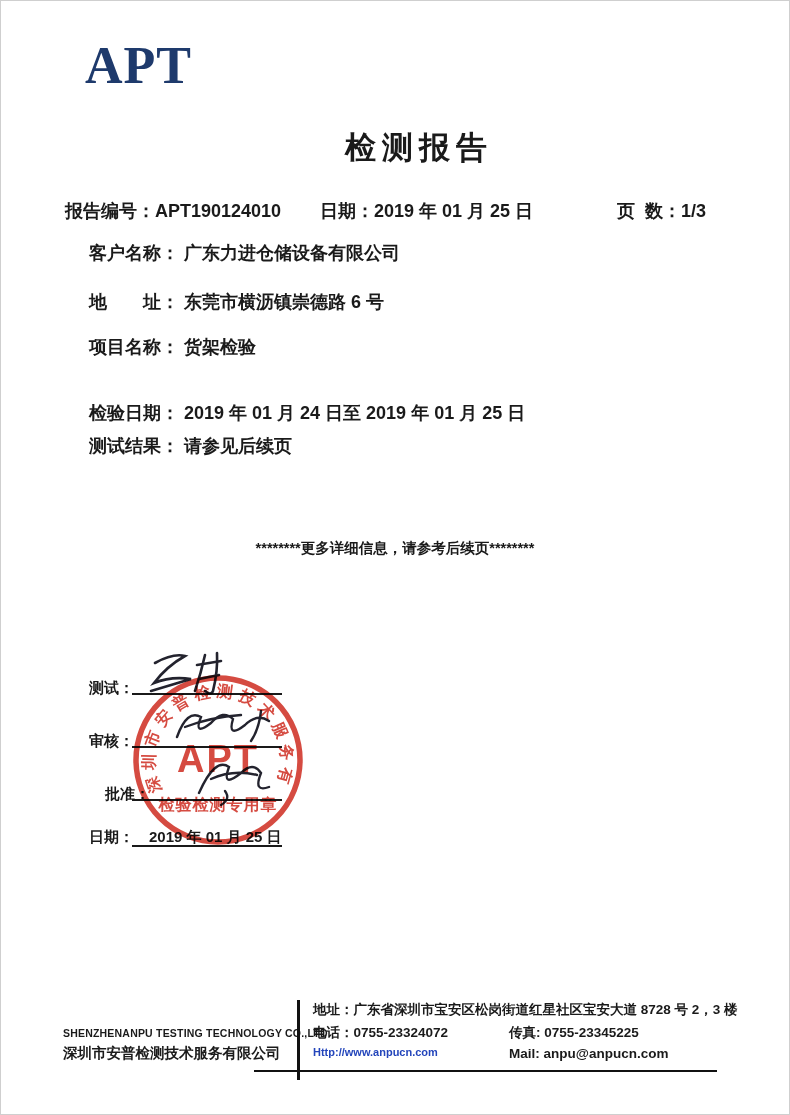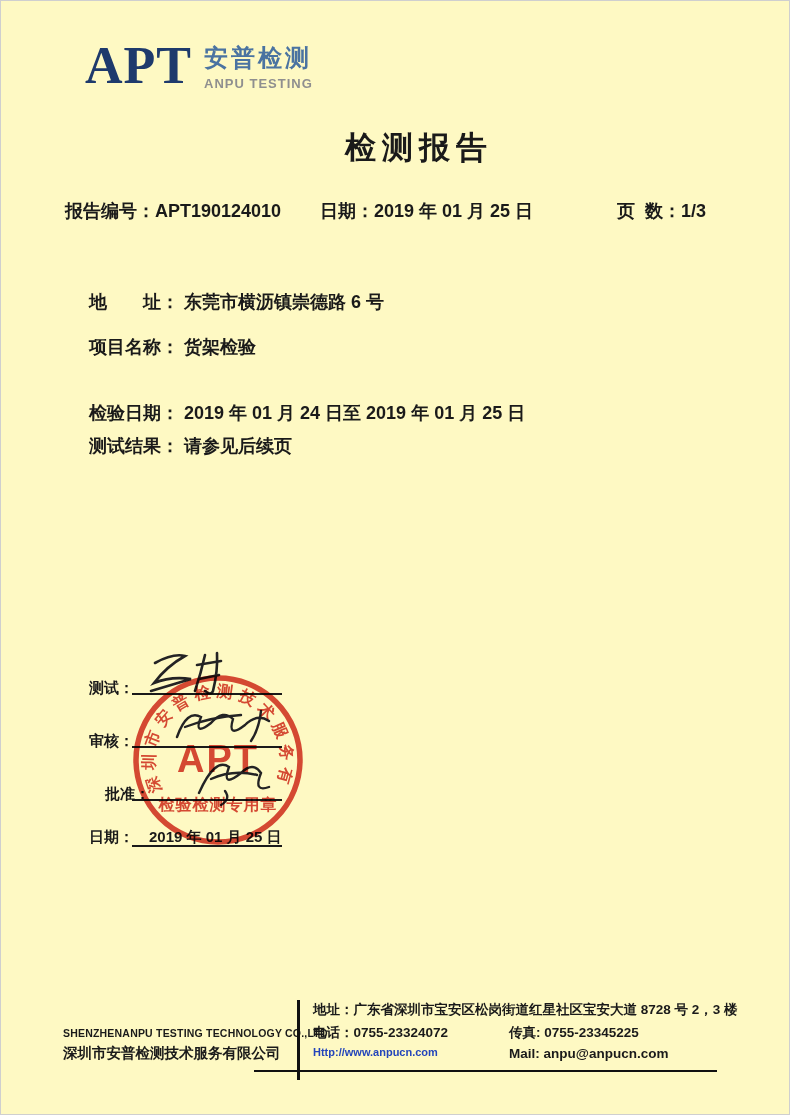--- a/index.html
+++ b/index.html
@@ -1,18 +1,18 @@
 <!DOCTYPE html>
 <html><head>
 <meta charset="utf-8">
 <style>
   html,body{margin:0;padding:0;background:#e9e9e9;}
   .page{
     position:relative;width:790px;height:1115px;margin:0 auto;
-    background:#fef9c3;border:1px solid #cfcfcf;box-sizing:border-box;
+    background:#ffffff;border:1px solid #cfcfcf;box-sizing:border-box;
     font-family:"Liberation Sans","DejaVu Sans",sans-serif;
     color:#1a1a1a;overflow:hidden;
   }
   .abs{position:absolute;}
   
   .logo-apt{font-family:"Liberation Serif","DejaVu Serif",serif;font-weight:900;
     font-size:52px;line-height:50px;color:#1e3a6c;letter-spacing:1px;}
   .logo-cn{font-size:24px;font-weight:700;color:#4a73a1;letter-spacing:3px;line-height:26px;}
   .logo-en{font-size:13px;font-weight:700;color:#8f8f8f;letter-spacing:1px;line-height:18px;margin-top:4px;}
   
@@ -38,38 +38,36 @@
   .vrule{position:absolute;width:3px;background:#111;}
   .hrule{position:absolute;height:2px;background:#111;}
 </style>
 </head>
 <body>
 
 <div class="page">
 
   <div class="abs" style="left:84px;top:40px;display:flex;align-items:flex-start;">
     <div class="logo-apt">APT</div>
-    <div style="margin-left:12px;margin-top:4px;">
-      <div class="logo-cn">安普检测</div>
-      <div class="logo-en">ANPU TESTING</div>
-    </div>
   </div>
 
   <div class="abs title" style="top:126px;left:0;">检测报告</div>
 
   <div class="abs txt" style="left:64px;top:198px;"><span>报告编号：</span><span>APT190124010</span></div>
   <div class="abs txt" style="left:319px;top:198px;"><span>日期：</span><span>2019 年 01 月 25 日</span></div>
   <div class="abs txt" style="left:616px;top:198px;"><span>页  数：</span><span style="">1/3</span></div>
 
+  <div class="info-row txt" style="top:240px;"><span class="lbl">客户名称：</span><span>广东力进仓储设备有限公司</span></div>
   <div class="info-row txt" style="top:280px;margin-top:9px;"><span class="lbl">地　　址：</span><span>东莞市横沥镇崇德路 6 号</span></div>
 
   <div class="info-row txt" style="top:334px;"><span class="lbl">项目名称：</span><span>货架检验</span></div>
   <div class="info-row txt" style="top:400px;"><span class="lbl">检验日期：</span><span>2019 年 01 月 24 日至 2019 年 01 月 25 日</span></div>
   <div class="info-row txt" style="top:433px;"><span class="lbl">测试结果：</span><span>请参见后续页</span></div>
 
+  <div class="abs note" style="top:538px;left:0;">********更多详细信息，请参考后续页********</div>
 
   <div class="abs sig-label" style="left:88px;top:678px;">测试：</div>
   <div class="sigline" style="left:131px;top:692px;width:150px;"></div>
 
   <div class="abs sig-label" style="left:88px;top:731px;">审核：</div>
   <div class="sigline" style="left:131px;top:745px;width:150px;"></div>
 
   <div class="abs sig-label" style="left:104px;top:784px;">批准：</div>
   <div class="sigline" style="left:131px;top:798px;width:150px;"></div>
 

